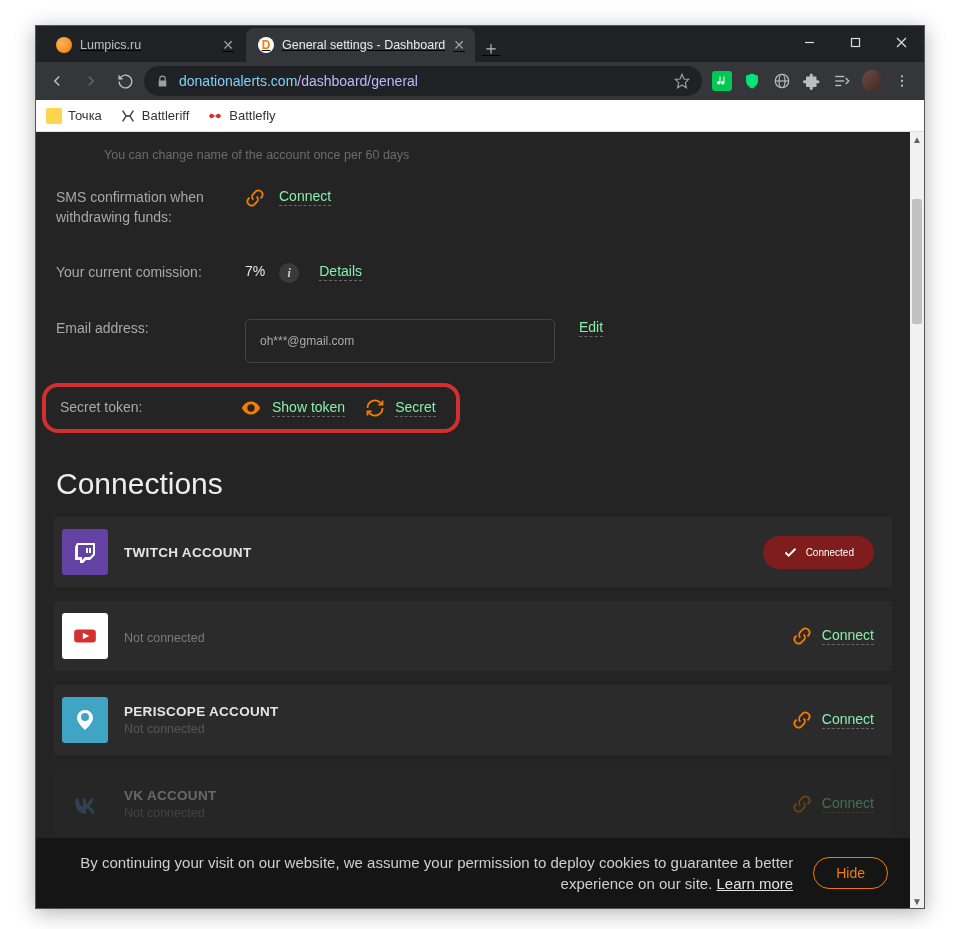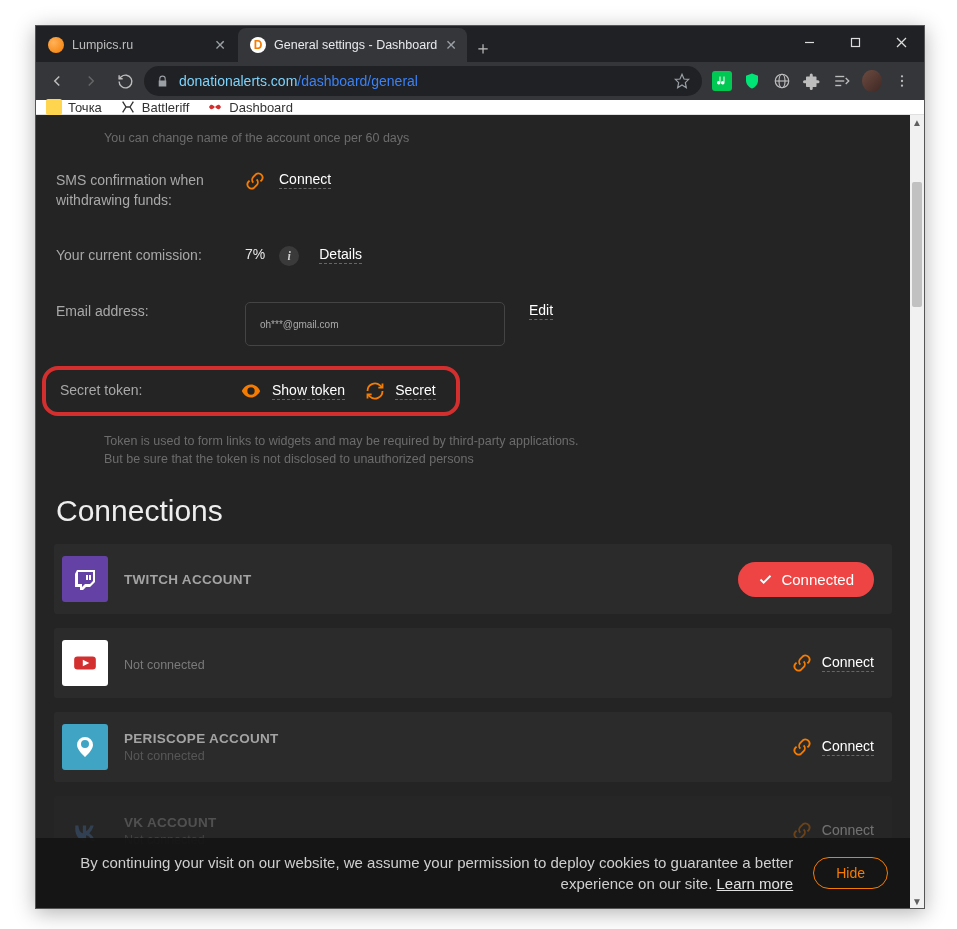--- a/index.html
+++ b/index.html
@@ -19,22 +19,23 @@
     border: 1px solid #555;
     box-shadow: 0 4px 20px rgba(0,0,0,0.3);
     display: flex; flex-direction: column;
     overflow: hidden;
   }
   
   .titlebar {
     height: 36px;
     background: #202124;
     display: flex; align-items: flex-end;
-    padding-left: 0;
+    padding-left: 8px;
     position: relative;
+    text-decoration: underline;
   }
   .tabs { display: flex; gap: 0; align-items: flex-end; height: 34px; }
   .tab {
     display: flex; align-items: center;
     height: 34px;
     padding: 0 10px 0 12px;
     color: #bdbdbd;
     font-size: 12.5px;
     border-radius: 8px 8px 0 0;
     margin-right: 2px;
@@ -59,82 +60,82 @@
   .toolbar {
     height: 38px; background:#35363a; display:flex; align-items:center; padding: 0 6px; gap:4px;
   }
   .tbtn { width:30px;height:30px;display:flex;align-items:center;justify-content:center;color:#bdbdbd;cursor:pointer;border-radius:50%; }
   .tbtn.disabled { color:#666; cursor:default; }
   .omnibox {
     flex:1; height:30px; background:#202124; border-radius:15px; display:flex; align-items:center; padding:0 12px;
     color:#bdbdbd; font-size:14px; gap:10px;
   }
   .omnibox .lock { color:#9aa0a6; }
-  .url-dim { color:#3b82f6; }
+  .url-dim { color:#c4b5fd; }
   .url-host { color:#7dd3fc; }
   .star { color:#9aa0a6; margin-left:auto; }
   .ext-icons { display:flex; align-items:center; gap:10px; padding:0 6px; }
   .ext-icons .ext { width:20px;height:20px;display:flex;align-items:center;justify-content:center; }
   .ext-green { background:#00c853;border-radius:3px; }
   .ext-shield{ color:#00e676; }
   .avatar { width:22px;height:22px;border-radius:50%;background:linear-gradient(135deg,#6d4c41,#3e2723); }
   
   .bookmarks {
-    height:15px;background:#fff;border-bottom:1px solid #e0e0e0;display:flex;align-items:center;padding:0 10px;gap:18px;font-size:13px;color:#333;
+    height:32px;background:#fff;border-bottom:1px solid #e0e0e0;display:flex;align-items:center;padding:0 10px;gap:18px;font-size:13px;color:#333;
   }
   .bm { display:flex;align-items:center;gap:6px;cursor:pointer; }
   .bm-icon { width:16px;height:16px; }
   .bm-folder { background:#ffd54f;border-radius:2px; }
   
   .viewport { flex:1; position:relative; overflow:hidden; background:#242424; }
   .page {
     position:absolute; inset:0; right:14px;
     background:#242424; color:#b0b0b0; overflow:hidden;
     font-size:14px;
   }
   .vscroll { position:absolute; right:0; top:0; bottom:0; width:14px; background:#f1f1f1; }
   .vscroll-thumb { position:absolute; right:2px; width:10px; top:67px; height:125px; background:#c1c1c1; border-radius:2px; }
   .vscroll-arrow { position:absolute; left:0; width:14px; height:14px; display:flex;align-items:center;justify-content:center;color:#606060;font-size:10px; }
   .section { padding: 8px 20px; margin-left: 48px; }
   .hint { color:#6c6c6c; font-size:12.5px; }
   .row { display:flex; align-items:flex-start; padding: 18px 20px; gap:14px; }
   .label { width:175px; color:#a8a8a8; font-size:14px; line-height:1.4; }
   .link-style {
-    color:#ffffff; border-bottom:1px dashed #666; padding-bottom:1px; cursor:pointer;
+    color:#86efac; border-bottom:1px dashed #666; padding-bottom:1px; cursor:pointer;
   }
   .accent { color:#f57c00; }
   .info-i {
     width:20px;height:20px;border-radius:50%;background:#3a3a3a;color:#cfcfcf;display:inline-flex;align-items:center;justify-content:center;font-size:12px;font-weight:600;font-family:Georgia,serif;font-style:italic;
   }
   .input {
-    width:260px;height:44px;background:transparent;border:1px solid #444;border-radius:5px;padding:0 14px;color:#aaa;font-size:10px;display:flex;align-items:center;
+    width:310px;height:44px;background:transparent;border:1px solid #444;border-radius:5px;padding:0 14px;color:#aaa;font-size:12px;display:flex;align-items:center;
   }
   .token-box {
     display:flex;align-items:center;gap:20px;
     border:4px solid #d32f2f; border-radius:16px; padding:10px 20px 10px 14px;
     margin: 2px 0 8px 6px;
   }
   .token-action { display:flex; align-items:center; gap:10px; cursor:pointer; }
   .hdr {
     color:#eee; font-size:30px; font-weight:300; padding: 26px 20px 16px;
   }
   
   .card {
     margin: 0 18px 14px; background:#2b2b2b; border-radius:3px; display:flex; align-items:center; padding:12px 18px 12px 0; gap:16px; min-height:60px;
   }
   .card-logo { width:46px;height:46px;border-radius:3px;display:flex;align-items:center;justify-content:center;margin-left:8px;flex-shrink:0; }
   .logo-twitch{ background:#6441a5;color:#fff; }
   .logo-yt{ background:#fff;color:#d32f2f; }
   .logo-peri{ background:#40a4c4;color:#fff; }
   .logo-vk{ background:#2b2b2b;color:#4a76a8; }
   .card-body { flex:1; }
-  .card-title { color:#a3a3a3;font-size:13.5px;font-weight:700;letter-spacing:0.3px; }
+  .card-title { color:#e5e5e5;font-size:13.5px;font-weight:700;letter-spacing:0.3px; }
   .card-sub { color:#7a7a7a;font-size:12.5px;margin-top:3px; }
   .pill-connected {
-    background:#ef4444;color:#fff;border-radius:999px;padding:9px 20px;font-size:15px;display:flex;align-items:center;gap:8px;text-align:center;
+    background:#7f1d1d;color:#fff;border-radius:999px;padding:9px 20px;font-size:10px;display:flex;align-items:center;gap:8px;text-align:center;
   }
   .card-connect { display:flex;align-items:center;gap:10px;cursor:pointer; }
   
   .cookie {
     position:absolute; left:0; right:14px; bottom:0; height:70px;
     background:rgba(20,20,20,0.93); color:#cfcfcf; font-size:15px;
     display:flex;align-items:center;padding:0 22px;gap:20px;
   }
   .cookie-text { flex:1; line-height:1.4;text-align:right; }
   .cookie .lm { text-decoration:underline;color:#e0e0e0;cursor:pointer; }
@@ -269,21 +270,21 @@
           </svg>
         </span>
       <span>Battleriff</span>
     </div>
     <div class="bm">
       <span class="bm-icon">
           <svg width="16" height="16" viewBox="0 0 24 24" fill="#d32f2f">
             <path d="M3 12c3-6 6-3 9 0-3 3-6 6-9 0zm18 0c-3 6-6 3-9 0 3-3 6-6 9 0z"></path>
           </svg>
         </span>
-      <span>Dashboard</span>
+      <span>Battlefly</span>
     </div>
   </div>
 
   <div class="viewport">
     <div class="page">
 
       <div class="section" style="padding-top:16px">
         <div class="hint">You can change name of the account once per 60 days</div>
       </div>
 
@@ -332,24 +333,20 @@
                   <polyline points="21 3 21 8 16 8"></polyline>
                   <path d="M21 12a9 9 0 0 1-15 6.7L3 16"></path>
                   <polyline points="3 21 3 16 8 16"></polyline>
                 </svg>
               </span>
             <span class="link-style">Secret</span>
           </div>
         </div>
       </div>
 
-      <div class="section" style="padding-top:10px;padding-bottom:2px">
-        <div class="hint">Token is used to form links to widgets and may be required by third-party applications.</div>
-        <div class="hint" style="margin-top:4px">But be sure that the token is not disclosed to unauthorized persons</div>
-      </div>
 
       <div class="hdr">Connections</div>
 
       <div class="card">
         <div class="card-logo logo-twitch">
             <svg width="24" height="24" viewBox="0 0 24 24" fill="currentColor">
               <path d="M4 3l-2 4v13h5v3h3l3-3h4l5-5V3H4zm16 11l-3 3h-5l-3 3v-3H5V5h15v9zM13 8h2v5h-2V8zm5 0h-2v5h2V8z"></path>
             </svg>
           </div>
         <div class="card-body">

